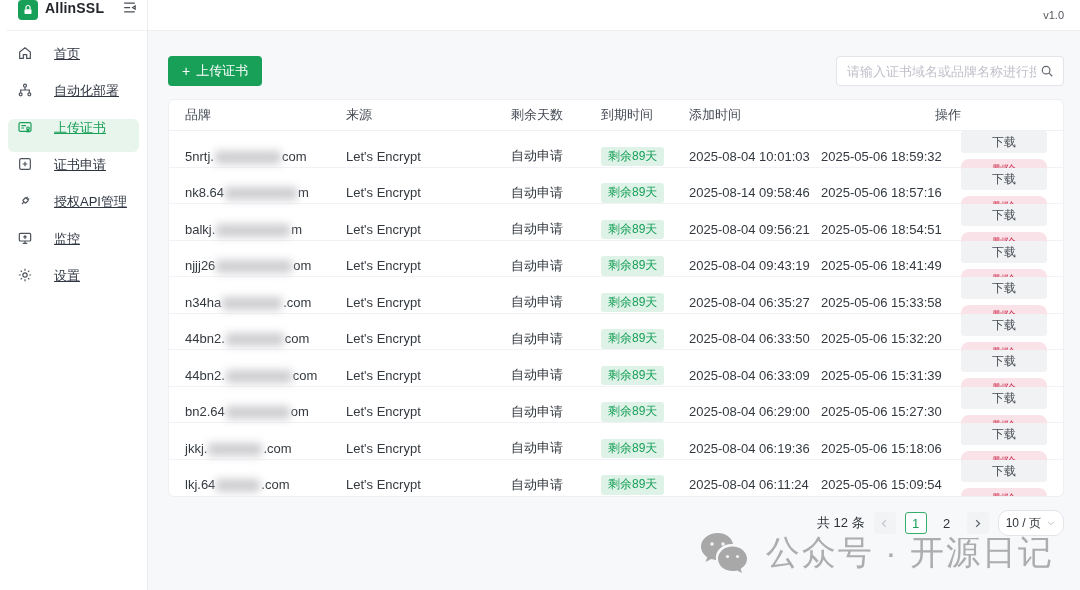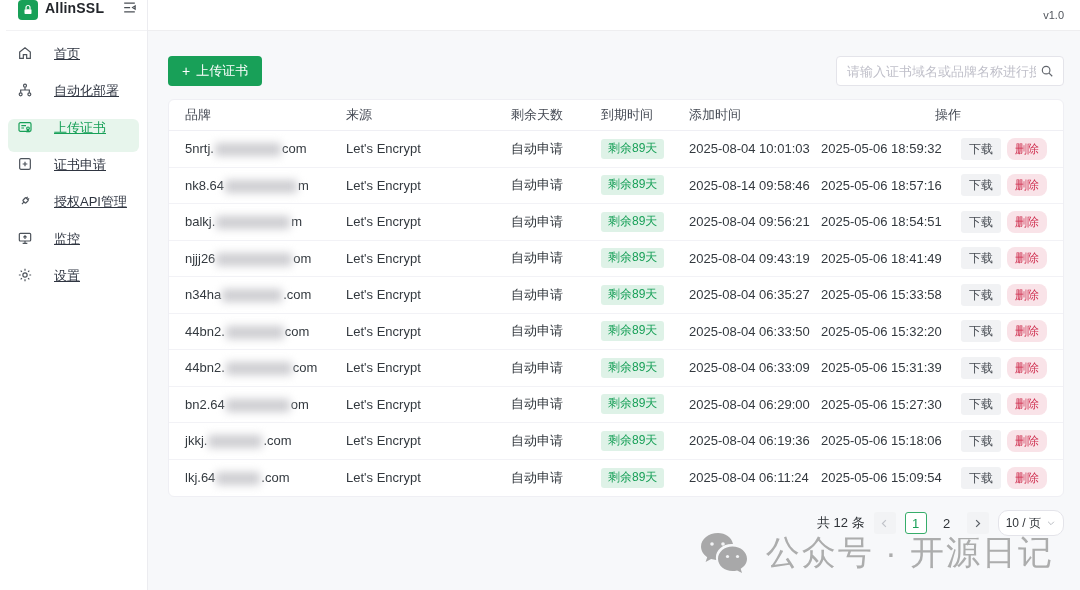--- a/index.html
+++ b/index.html
@@ -34,21 +34,21 @@
   .search-box input { border:none; outline:none; flex:1; min-width:0; font-size:13px; color:#333; font-family:inherit; background:transparent; }
   .search-box input::placeholder { color:#bfbfc9; }
   .search-box .sicon { color:#62666d; display:flex; }
 
   
   .table-card { background:#fff; border:1px solid #efeff4; border-radius:6px; overflow:hidden; }
   .grid-cols { display:grid; grid-template-columns:161px 165px 90px 88px 132px 140px 1fr; align-items:center; padding:0 16px; }
   .thead { height:31px; color:#454a54; border-bottom:1px solid #efeff4; }
   .trow { height:36.5px; border-bottom:1px solid #f2f2f6; }
   .trow:last-child { border-bottom:none; }
-  .col-actions { display:flex; justify-content:flex-end; gap:6px; }
+  .col-actions { display:flex; justify-content:flex-end; gap:6px;flex-direction:column; }
   .th-actions { text-align:right; }
   .blur-seg { display:inline-block; height:13px; background:#cdcdd1; border-radius:2px; filter:blur(4px); vertical-align:middle; margin:0 1px; }
   .badge { display:inline-block; background:rgba(24,160,88,.14); color:#18a058; font-size:12px; padding:2px 7px; border-radius:3px; line-height:1.3; }
   .btn-mini { border:none; font-size:12px; padding:4px 8px; border-radius:3px; cursor:pointer; font-family:inherit; line-height:1.2; }
   .btn-download { background:#f1f2f4; color:#464b52; }
   .btn-delete { background:#f9e3e8; color:#cf3050;border-radius:8px; }
 
   
   .pager { display:flex; justify-content:flex-end; align-items:center; gap:9px; margin-top:13px; font-size:13px; color:#2f3338; }
   .pg-btn { width:22px; height:22px; border-radius:3px; display:flex; align-items:center; justify-content:center; cursor:pointer; }

